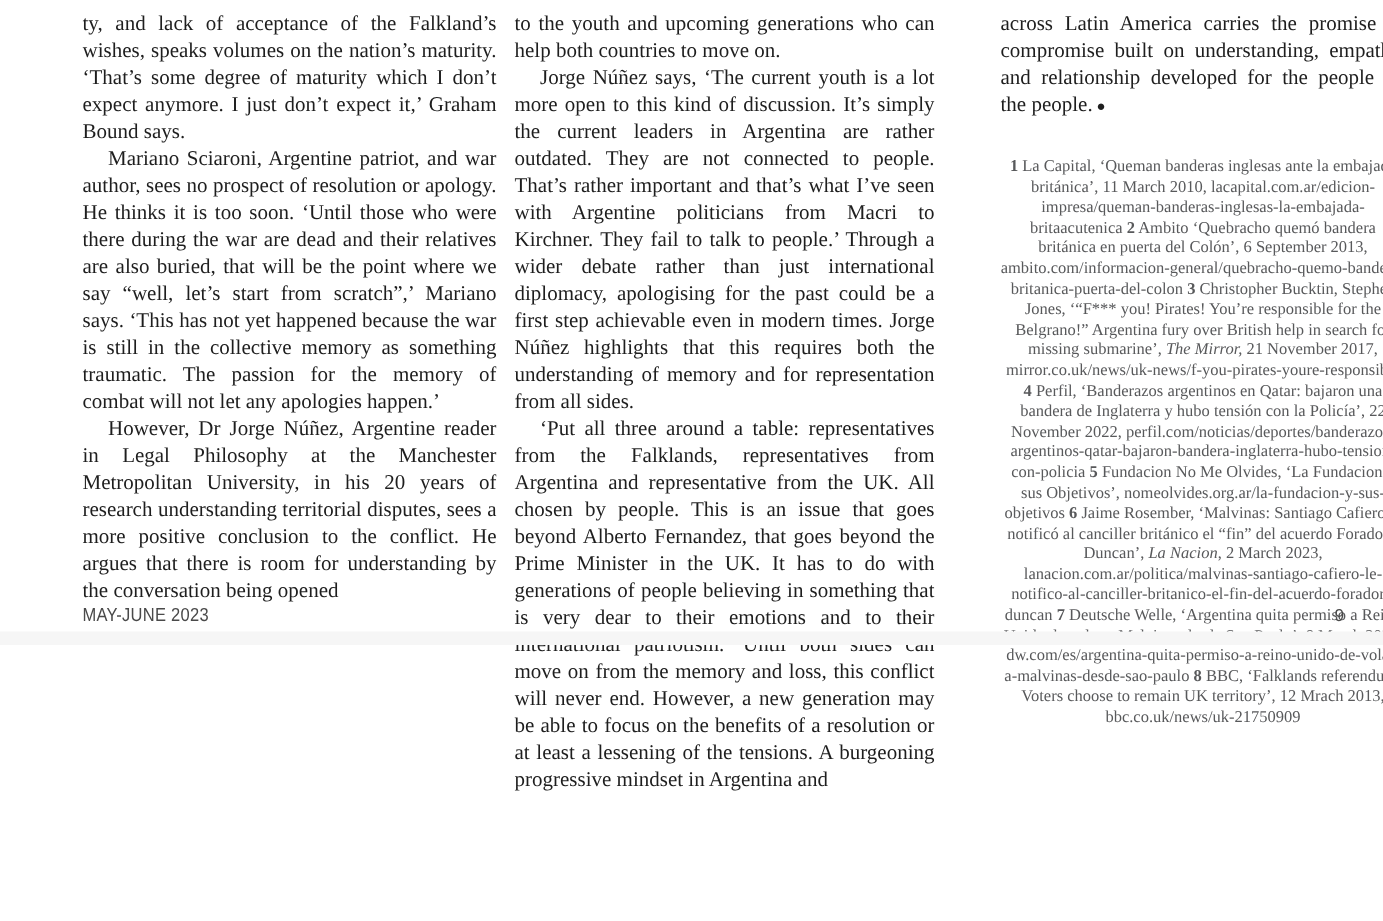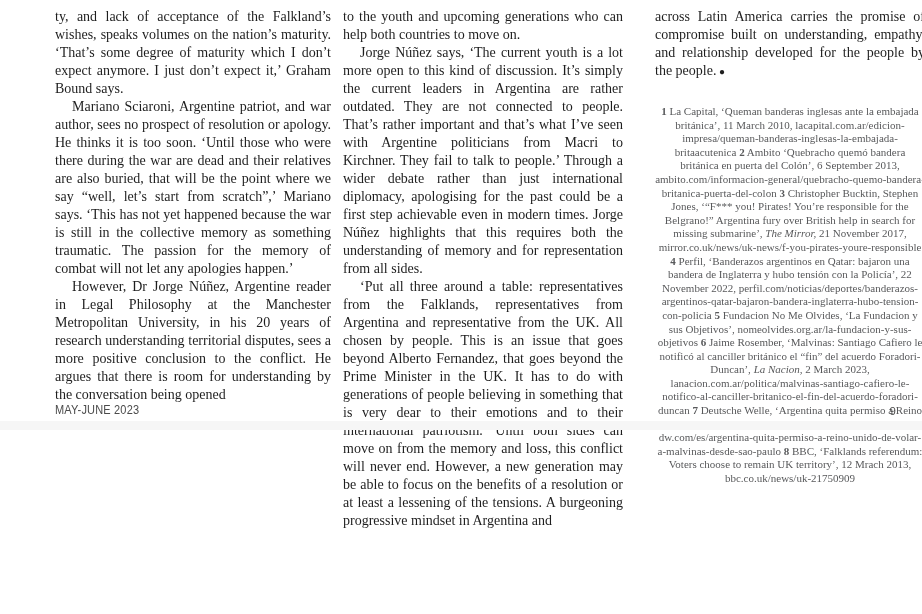--- a/index.html
+++ b/index.html
@@ -16,21 +16,21 @@
   }
   .columns {
     position: absolute;
     top: 8px; left: 55px;
     display: flex;
     height: 578px;
     overflow: hidden;
   }
   .col { overflow: hidden; }
   .col:nth-child(1) { width: 276px; margin-right: 12px; }
-  .col:nth-child(2) { width: 280px; margin-right: 4px; }
+  .col:nth-child(2) { width: 280px; margin-right: 16px; }
   .col:nth-child(3) { width: 270px; margin-left: 28px; }
   .col p {
     margin: 0;
     font-size: 14px;
     line-height: 18px;
     text-align: justify;
     color: var(--body-color, #1e1e1e);
     hyphens: auto; -webkit-hyphens: auto;
   }
   .col p.indent { text-indent: 17px; }

